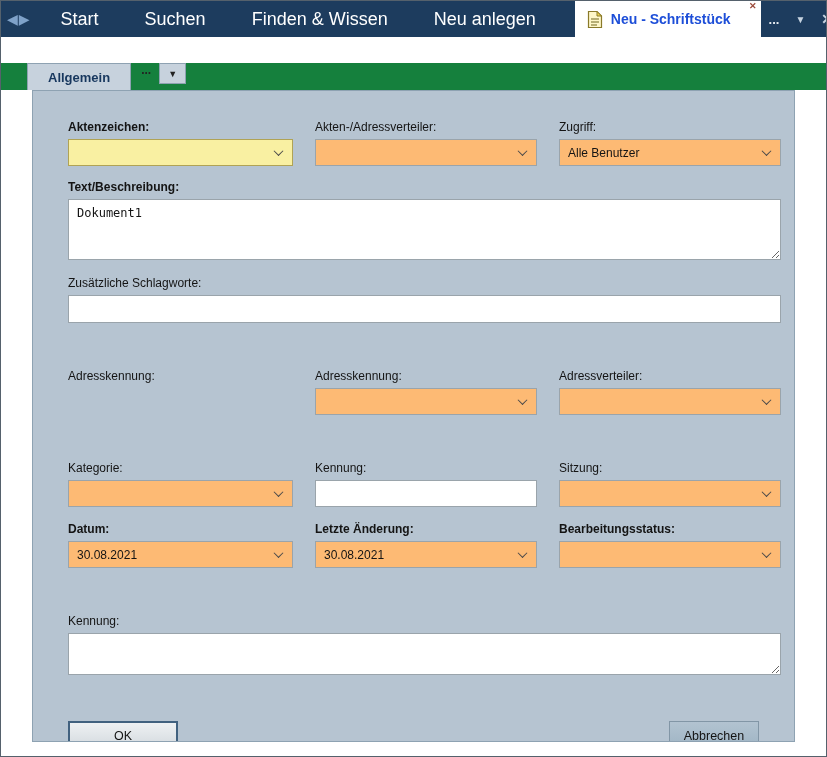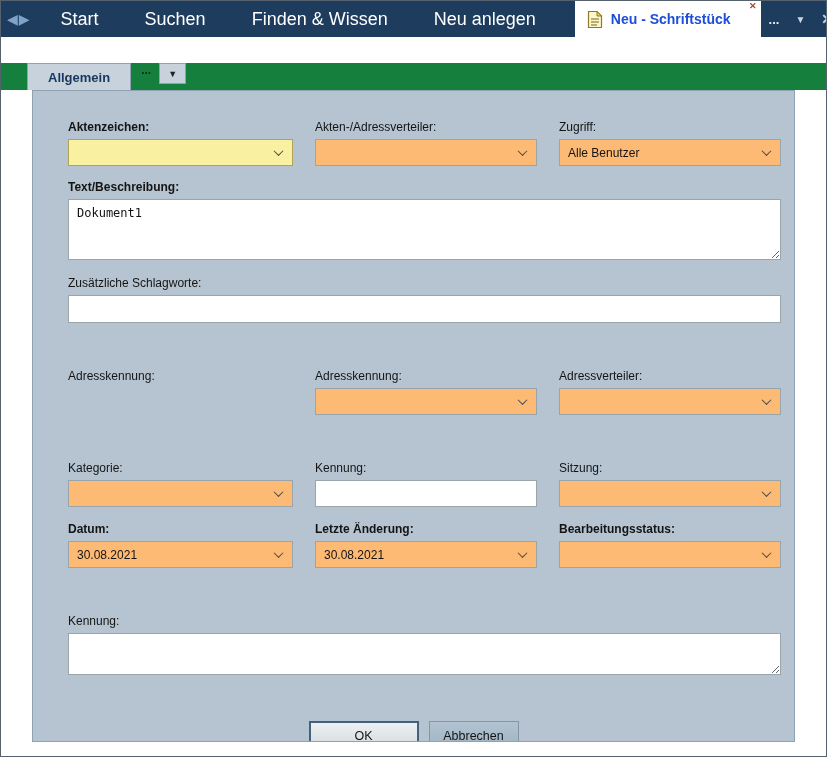--- a/index.html
+++ b/index.html
@@ -181,21 +181,21 @@
 
   .m-t14 { margin-top: 14px; }
   .m-t12 { margin-top: 12px; }
   .m-t46 { margin-top: 46px; }
   .m-t15 { margin-top: 15px; }
 
   
   .btn-row {
     margin-top: 42px;
     display: flex;
-    justify-content: center;
+    justify-content: space-between;
     gap: 10px;
   }
   .btn {
     height: 30px;
     font-family: "Liberation Sans", sans-serif;
     font-size: 12.5px;
     color: #141414;
     cursor: default;
     display: flex; align-items: center; justify-content: center;
   }

